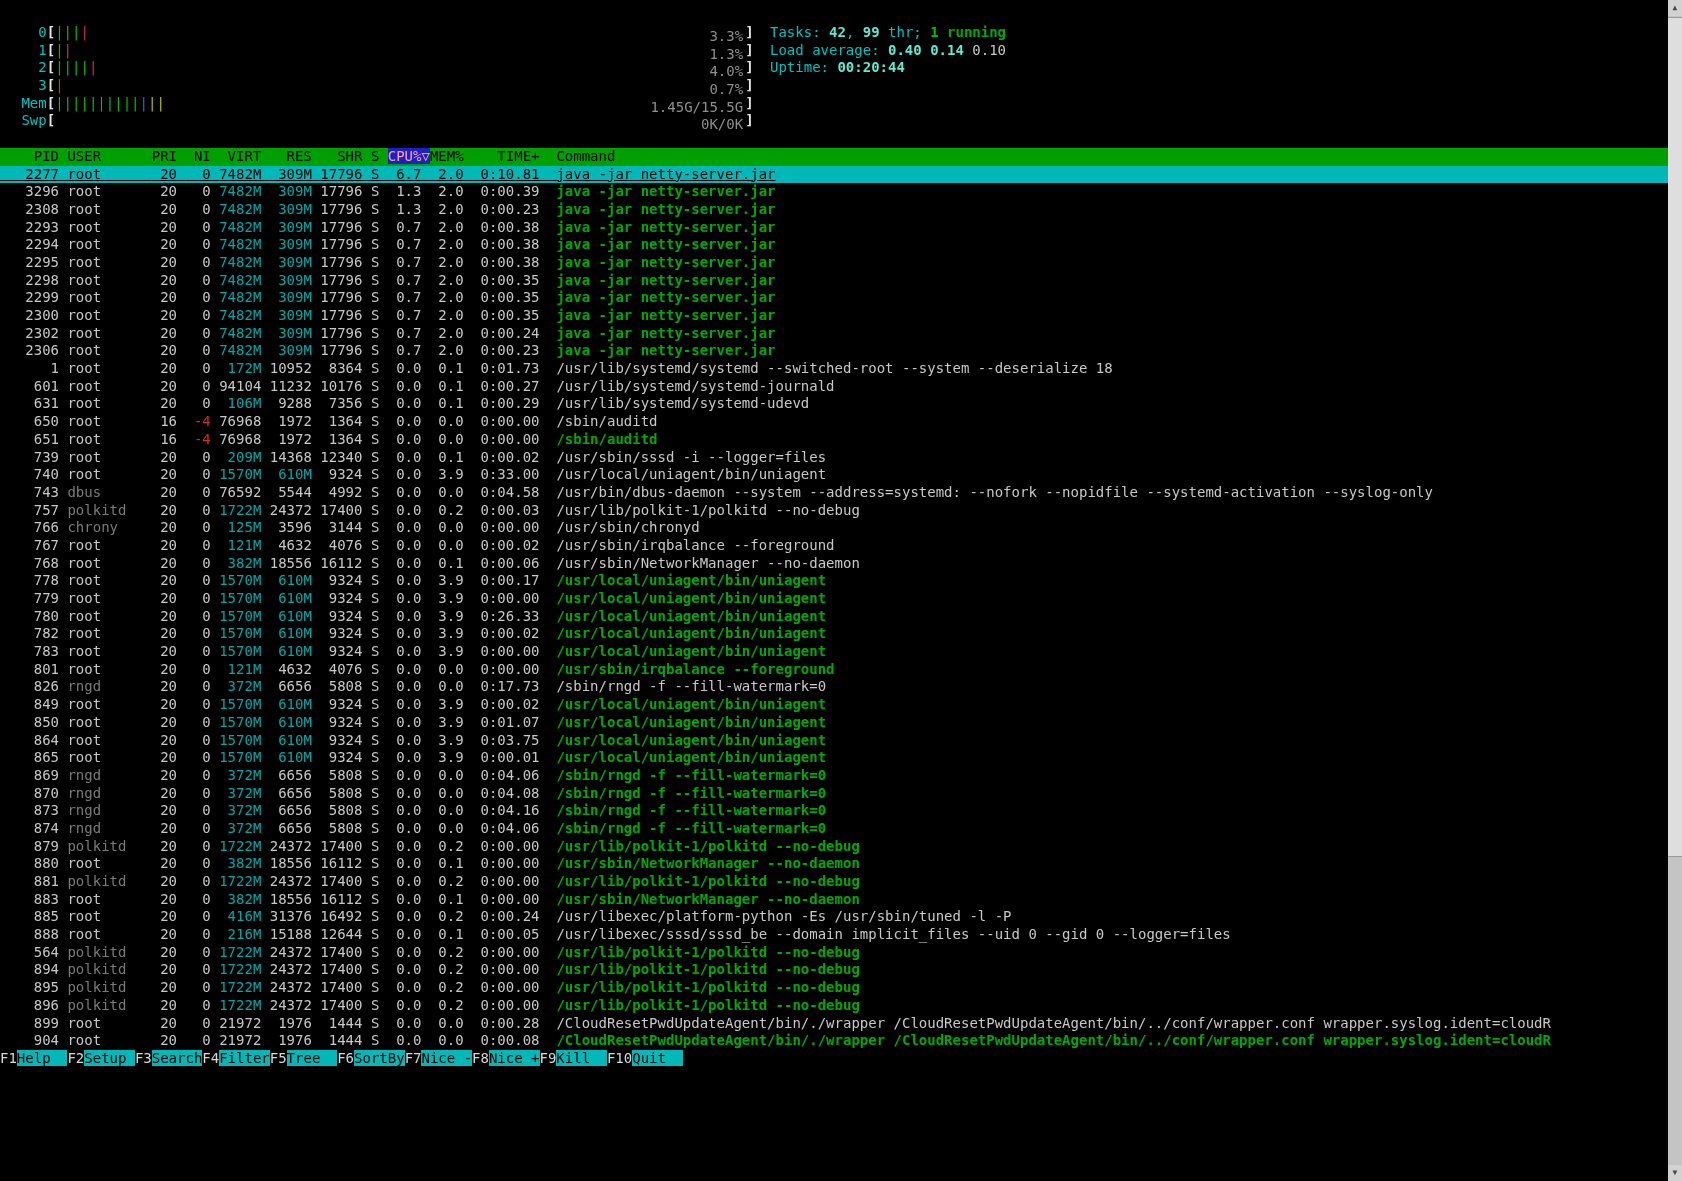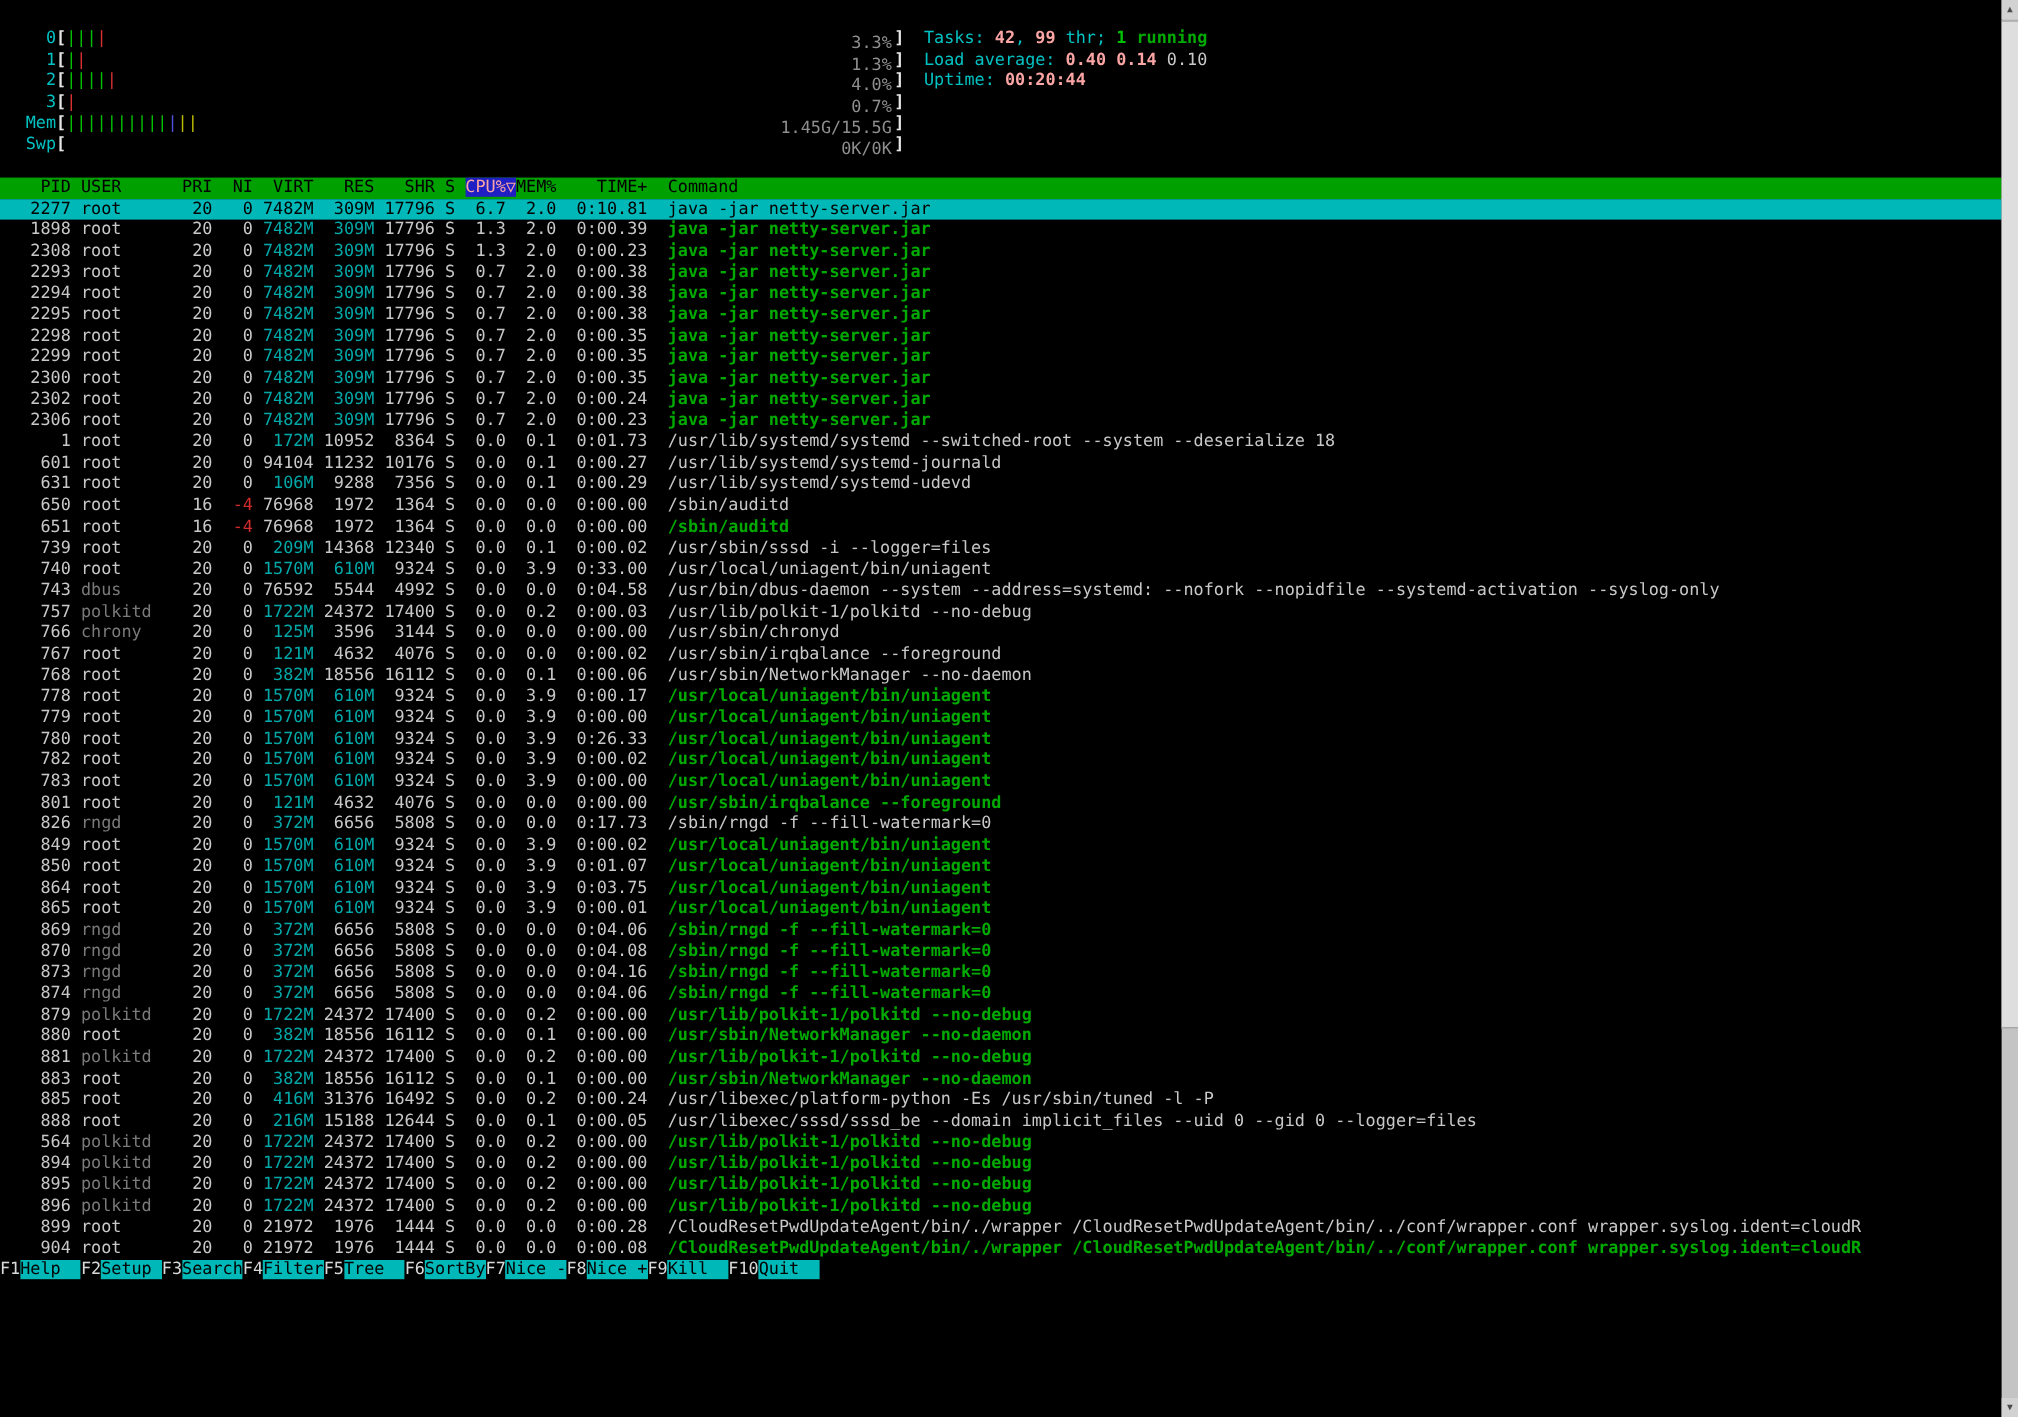--- a/index.html
+++ b/index.html
@@ -10,31 +10,31 @@
   .line{height:17.7px;white-space:pre;overflow:hidden;}
   
   .meters{position:relative;}
   .mline{position:relative;height:17.7px;white-space:pre;padding-left:13px;}
   .mlabel{display:inline-block;width:4ch;text-align:right;color:#00c2c2;}
   .mbracket{color:#e6e6e6;font-weight:bold;}
   .mcontent{display:inline-block;width:690px;vertical-align:top;position:relative;height:17.7px;}
   .mtext{position:absolute;right:2px;top:4px;color:#8f8f8f;}
   .bar-g{color:#00c000;} .bar-r{color:#d83030;} .bar-b{color:#5050e0;} .bar-y{color:#bcbc00;}
   .summary{position:absolute;left:770px;top:0;}
-  .t-cyan{color:#00c2c2;} .t-bw{color:#fca5a5;font-weight:bold;} .t-w{color:#c8c8c8;}
+  .t-cyan{color:#00c2c2;} .t-bw{color:#5eead4;font-weight:bold;} .t-w{color:#c8c8c8;}
   .t-dim{color:#7a7a7a;} .t-green{color:#00aa00;font-weight:bold;} .t-gb{color:#00c000;font-weight:bold;}
   .t-red{color:#d22b2b;} .t-mb{color:#00a8a8;}
   
   .thead{height:17.7px;white-space:pre;background:#00a000;color:#000;width:1668px;}
   .thead span{white-space:pre;}
   .hsort{background:#1f1fc4;color:#fca5a5;}
   .row{height:17.7px;white-space:pre;overflow:hidden;width:1668px;}
   .row span{white-space:pre;}
   .sel{background:#00b8b8;}
-  .sel span{color:#000 !important;font-weight:normal !important;}
+  .sel span{color:#000 !important;font-weight:normal !important;text-decoration:underline;}
   
   .fnbar{height:17.7px;white-space:pre;}
   .fnkey{color:#d8d8d8;}
   .fnlabel{background:#00b8b8;color:#000;}
   
   .scrollbar{position:absolute;right:0;top:0;width:14px;height:1181px;background:#c4c4c4;}
   .scroll-btn{position:absolute;left:0;width:14px;height:16px;background:#d2d2d2;
               display:flex;align-items:center;justify-content:center;font-size:8px;color:#4a4a4a;}
   .scroll-btn.up{top:0;} .scroll-btn.down{bottom:0;}
   .scroll-thumb{position:absolute;left:0;top:17px;width:14px;height:840px;background:#dedede;
@@ -60,21 +60,21 @@
       <div class="line"><span class="t-cyan">Uptime: </span><span class="t-bw">00:20:44</span></div>
     </div>
   </div>
 
   <div class="line"> </div>
 
   <div class="thead" id="thead"><span>    PID </span><span>USER      </span><span>PRI </span><span> NI </span><span> VIRT </span><span>  RES </span><span>  SHR </span><span>S </span><span class="hsort">CPU%▽</span><span>MEM% </span><span>   TIME+  </span><span>Command</span></div>
 
   <div id="rows">
       <div class="row sel"><span>   2277 </span><span>root      </span><span> 20 </span><span>  0 </span><span class="t-mb">7482M </span><span class="t-mb"> 309M </span><span>17796 </span><span>S </span><span> 6.7 </span><span> 2.0 </span><span> 0:10.81  </span><span>java -jar netty-server.jar</span></div>
-      <div class="row"><span>   1898 </span><span>root      </span><span> 20 </span><span>  0 </span><span class="t-mb">7482M </span><span class="t-mb"> 309M </span><span>17796 </span><span>S </span><span> 1.3 </span><span> 2.0 </span><span> 0:00.39  </span><span class="t-green">java -jar netty-server.jar</span></div>
+      <div class="row"><span>   3296 </span><span>root      </span><span> 20 </span><span>  0 </span><span class="t-mb">7482M </span><span class="t-mb"> 309M </span><span>17796 </span><span>S </span><span> 1.3 </span><span> 2.0 </span><span> 0:00.39  </span><span class="t-green">java -jar netty-server.jar</span></div>
       <div class="row"><span>   2308 </span><span>root      </span><span> 20 </span><span>  0 </span><span class="t-mb">7482M </span><span class="t-mb"> 309M </span><span>17796 </span><span>S </span><span> 1.3 </span><span> 2.0 </span><span> 0:00.23  </span><span class="t-green">java -jar netty-server.jar</span></div>
       <div class="row"><span>   2293 </span><span>root      </span><span> 20 </span><span>  0 </span><span class="t-mb">7482M </span><span class="t-mb"> 309M </span><span>17796 </span><span>S </span><span> 0.7 </span><span> 2.0 </span><span> 0:00.38  </span><span class="t-green">java -jar netty-server.jar</span></div>
       <div class="row"><span>   2294 </span><span>root      </span><span> 20 </span><span>  0 </span><span class="t-mb">7482M </span><span class="t-mb"> 309M </span><span>17796 </span><span>S </span><span> 0.7 </span><span> 2.0 </span><span> 0:00.38  </span><span class="t-green">java -jar netty-server.jar</span></div>
       <div class="row"><span>   2295 </span><span>root      </span><span> 20 </span><span>  0 </span><span class="t-mb">7482M </span><span class="t-mb"> 309M </span><span>17796 </span><span>S </span><span> 0.7 </span><span> 2.0 </span><span> 0:00.38  </span><span class="t-green">java -jar netty-server.jar</span></div>
       <div class="row"><span>   2298 </span><span>root      </span><span> 20 </span><span>  0 </span><span class="t-mb">7482M </span><span class="t-mb"> 309M </span><span>17796 </span><span>S </span><span> 0.7 </span><span> 2.0 </span><span> 0:00.35  </span><span class="t-green">java -jar netty-server.jar</span></div>
       <div class="row"><span>   2299 </span><span>root      </span><span> 20 </span><span>  0 </span><span class="t-mb">7482M </span><span class="t-mb"> 309M </span><span>17796 </span><span>S </span><span> 0.7 </span><span> 2.0 </span><span> 0:00.35  </span><span class="t-green">java -jar netty-server.jar</span></div>
       <div class="row"><span>   2300 </span><span>root      </span><span> 20 </span><span>  0 </span><span class="t-mb">7482M </span><span class="t-mb"> 309M </span><span>17796 </span><span>S </span><span> 0.7 </span><span> 2.0 </span><span> 0:00.35  </span><span class="t-green">java -jar netty-server.jar</span></div>
       <div class="row"><span>   2302 </span><span>root      </span><span> 20 </span><span>  0 </span><span class="t-mb">7482M </span><span class="t-mb"> 309M </span><span>17796 </span><span>S </span><span> 0.7 </span><span> 2.0 </span><span> 0:00.24  </span><span class="t-green">java -jar netty-server.jar</span></div>
       <div class="row"><span>   2306 </span><span>root      </span><span> 20 </span><span>  0 </span><span class="t-mb">7482M </span><span class="t-mb"> 309M </span><span>17796 </span><span>S </span><span> 0.7 </span><span> 2.0 </span><span> 0:00.23  </span><span class="t-green">java -jar netty-server.jar</span></div>
       <div class="row"><span>      1 </span><span>root      </span><span> 20 </span><span>  0 </span><span class="t-mb"> 172M </span><span>10952 </span><span> 8364 </span><span>S </span><span> 0.0 </span><span> 0.1 </span><span> 0:01.73  </span><span>/usr/lib/systemd/systemd --switched-root --system --deserialize 18</span></div>

